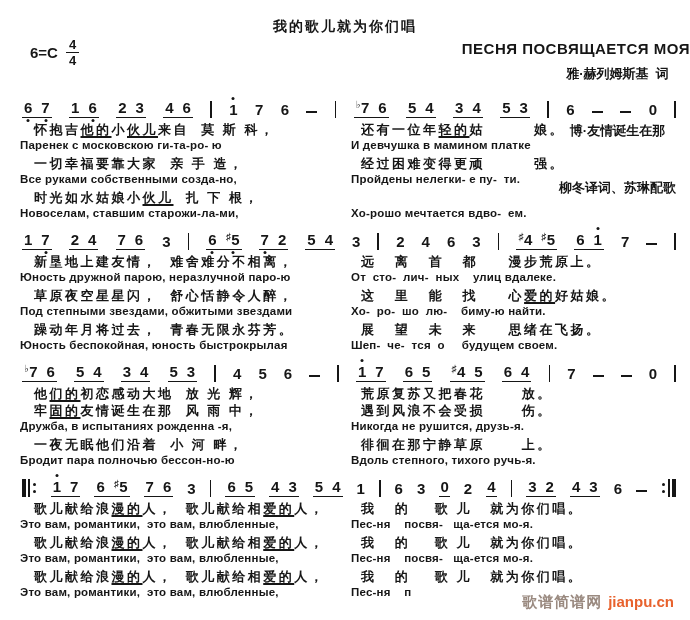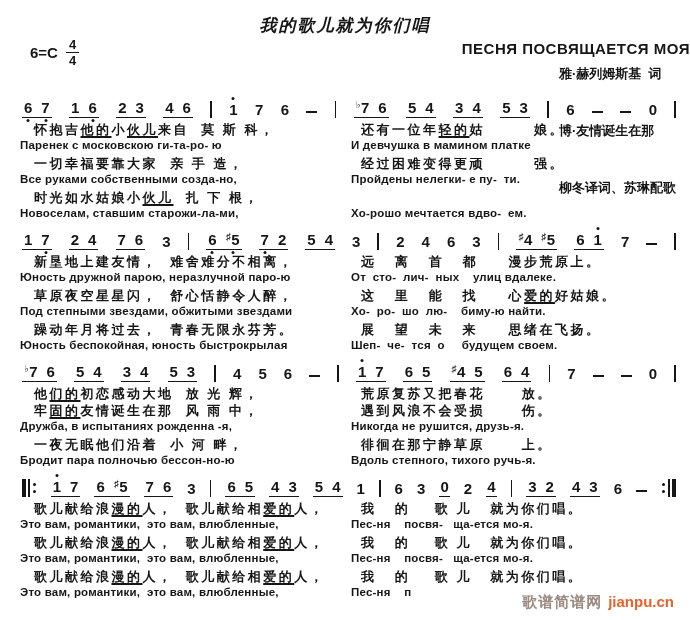--- a/index.html
+++ b/index.html
@@ -7,24 +7,24 @@
         font-family:"Liberation Sans","DejaVu Sans",sans-serif;color:#161616;overflow:hidden;}
 
   
   .header{position:relative;height:86px;}
   .key-time{position:absolute;left:30px;top:38px;display:flex;align-items:center;gap:8px;
             font-size:15px;font-weight:bold;}
   .frac{display:inline-flex;flex-direction:column;align-items:center;font-size:13px;font-weight:bold;line-height:13px;}
   .frac .ntop{border-bottom:1.5px solid #161616;padding:0 3px 1px;}
   .frac .nbot{padding-top:1px;}
   .titles{text-align:center;padding-top:13px;}
-  .title{font-size:17px;font-weight:bold;letter-spacing:2px;line-height:26px;font-style:italic;}
+  .title{font-size:14px;font-weight:bold;letter-spacing:2px;line-height:26px;}
   .subtitle{font-size:15px;font-weight:bold;letter-spacing:0.5px;line-height:20px;text-align:right;}
   .credits{position:absolute;right:14px;top:26px;font-size:13px;font-weight:bold;
-           line-height:19px;white-space:pre;text-align:left;margin-left:12px;}
+           line-height:19px;white-space:pre;text-align:center;margin-left:12px;}
 
   
   #score{padding:2px 12px 0 12px;}
   .system{margin-bottom:5px;}
   .notes-row{display:flex;justify-content:space-between;align-items:flex-end;
              margin:8px 0 3px 0;padding:0 2px 0 10px;height:22px;}
   .note{position:relative;display:inline-flex;align-items:flex-end;font-size:15px;
         font-weight:bold;line-height:16px;}
   .note.ul{border-bottom:1.6px solid #161616;padding:0 1px 1px;}
   .note .acc{font-size:10px;line-height:10px;align-self:flex-start;margin-right:0.5px;}

